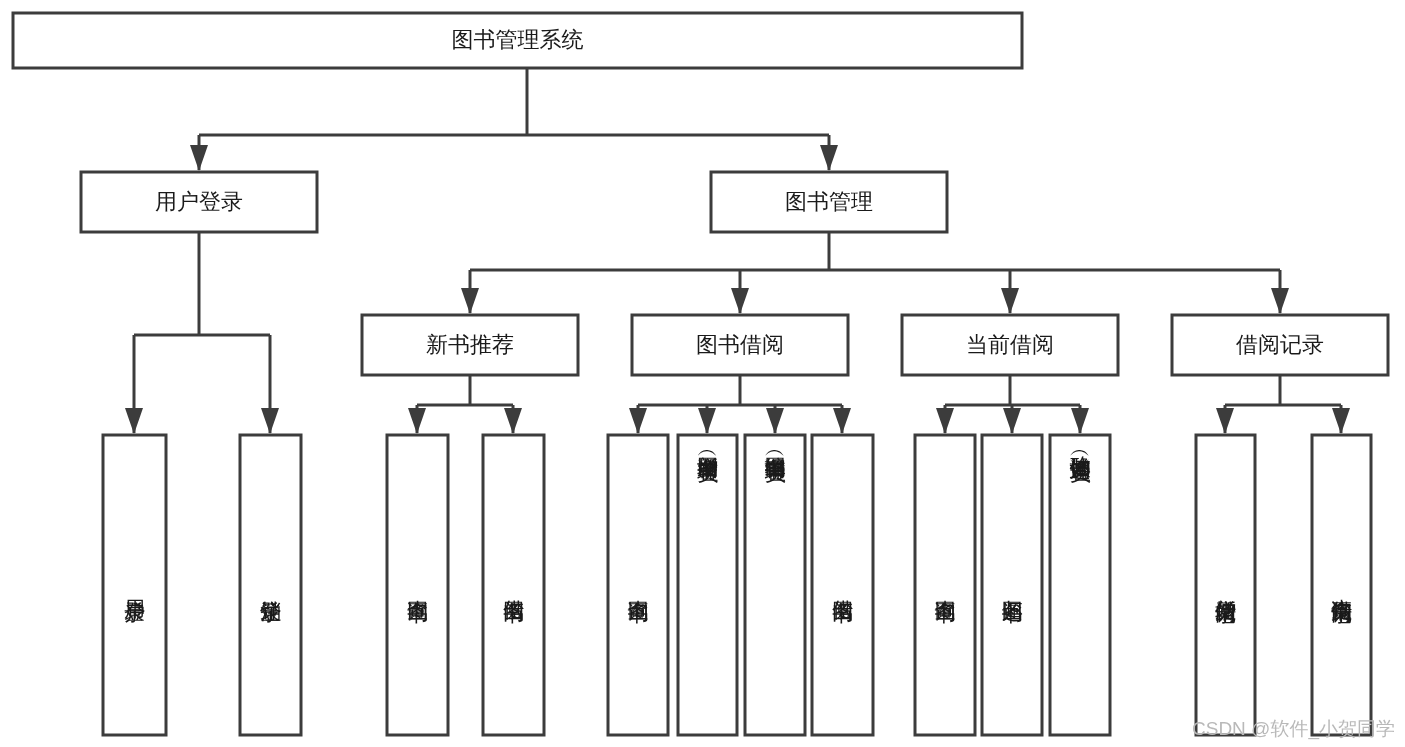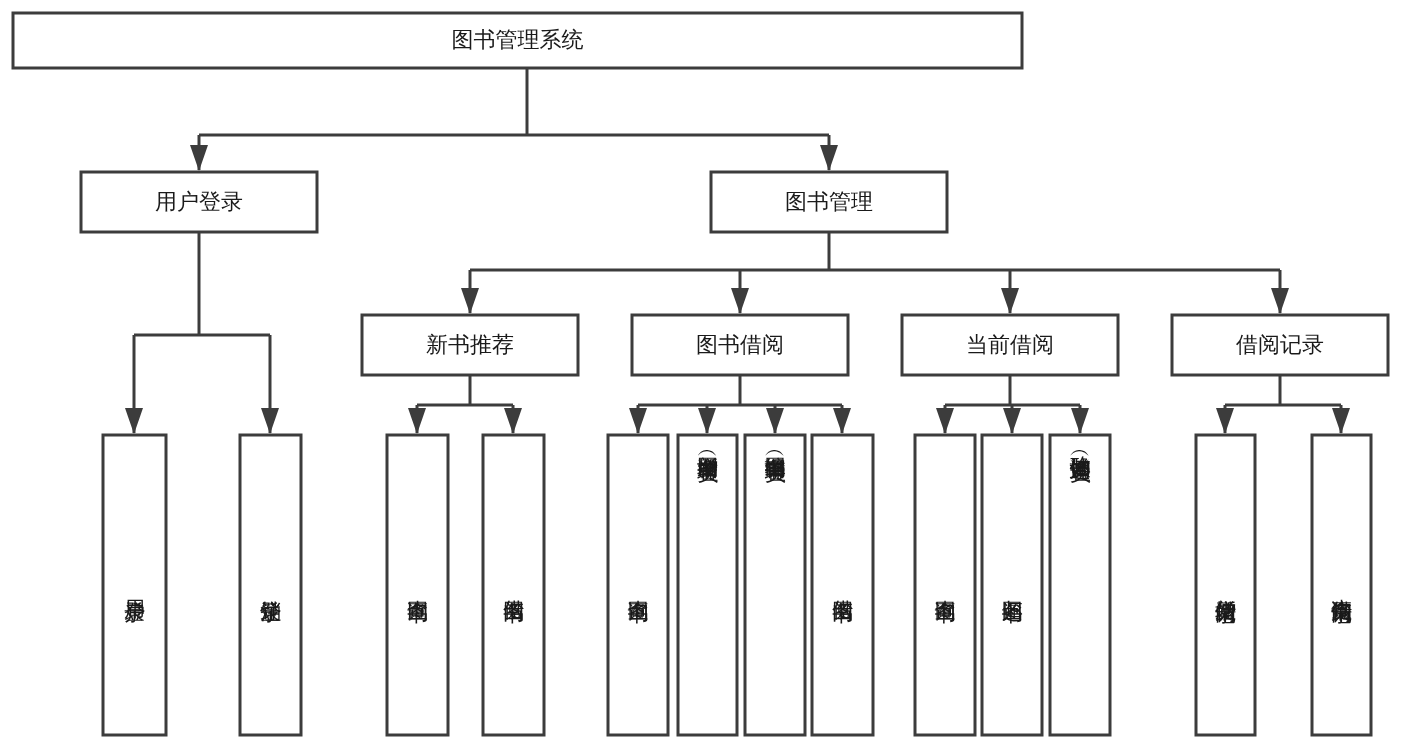--- a/index.html
+++ b/index.html
@@ -189,13 +189,14 @@
       <div class="node-label-v" style="left: 608px; top: 435px; width: 60px; height: 300px;">查询图书</div>
       <div class="node-label-v align-top" style="left: 678px; top: 435px; width: 59px; height: 300px;">新增图书（管理员）</div>
       <div class="node-label-v align-top" style="left: 745px; top: 435px; width: 60px; height: 300px;">编辑图书（管理员）</div>
       <div class="node-label-v" style="left: 812px; top: 435px; width: 61px; height: 300px;">借阅图书</div>
       <div class="node-label-v" style="left: 915px; top: 435px; width: 60px; height: 300px;">查询图书</div>
       <div class="node-label-v" style="left: 982px; top: 435px; width: 60px; height: 300px;">归还图书</div>
       <div class="node-label-v align-top" style="left: 1050px; top: 435px; width: 60px; height: 300px;">确认归还（管理员）</div>
       <div class="node-label-v" style="left: 1196px; top: 435px; width: 59px; height: 300px;">新增借阅记录</div>
       <div class="node-label-v" style="left: 1312px; top: 435px; width: 59px; height: 300px;">查询借阅记录</div>
     </div>
+  <div class="watermark" style="left: 1192px; top: 716px;">CSDN @软件_小贺同学</div>
 </div>
 
 </body></html>

